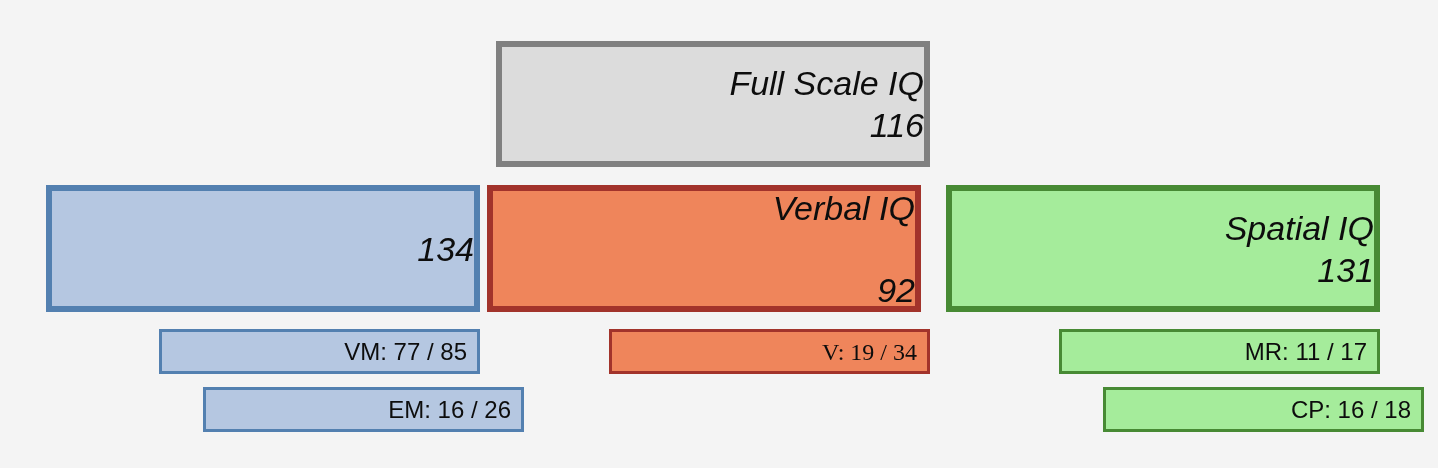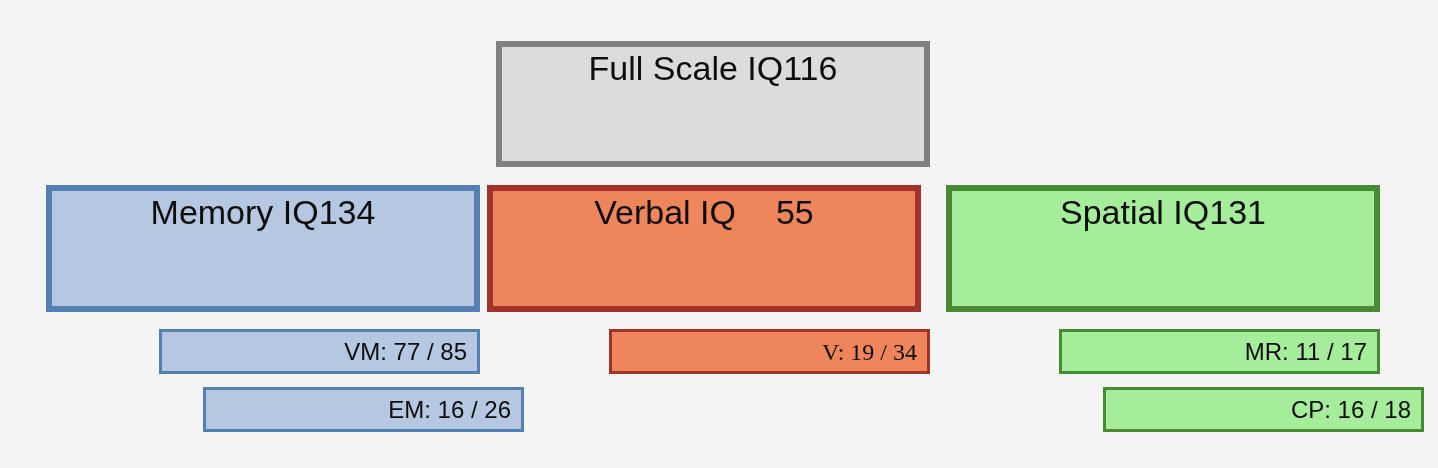--- a/index.html
+++ b/index.html
@@ -17,26 +17,27 @@
     overflow: hidden;
   }
   .box {
     position: absolute;
     box-sizing: border-box;
     border-style: solid;
   }
   .score-box {
     border-width: 6px;
     display: flex;
-    flex-direction: row;
-    align-items: flex-start;
+    flex-direction: column;
+    align-items: flex-end;
     justify-content: center;
     text-align: center;
     font-size: 34px;
     line-height: 42px;
+    font-style: italic;
   }
   .sub-box {
     border-width: 3px;
     display: flex;
     align-items: center;
     justify-content: flex-end;
     padding-right: 10px;
     font-size: 24px;
     line-height: 24px;
     padding-left: 12px;
@@ -60,33 +61,32 @@
 <body>
 
 <div class="canvas">
 
   <div class="box score-box full-scale" style="background-color: rgb(220, 220, 220); border-color: rgb(128, 128, 128);">
     <div>Full Scale IQ</div>
     <div>116</div>
   </div>
 
   <div class="box score-box main-row col0-main" style="background-color: rgb(181, 199, 225); border-color: rgb(83, 128, 176);">
-    <div>Memory IQ</div>
     <div>134</div>
   </div>
   <div class="box sub-box sub sub-row0 col0-sub" style="background-color: rgb(181, 199, 225); border-color: rgb(83, 128, 176);">
     <span>VM: 77 / 85</span>
   </div>
   <div class="box sub-box sub sub-row1 col0-sub" style="background-color: rgb(181, 199, 225); border-color: rgb(83, 128, 176);">
     <span>EM: 16 / 26</span>
   </div>
 
   <div class="box score-box main-row col1-main" style="background-color: rgb(239, 133, 91); border-color: rgb(162, 51, 43);">
     <div>Verbal IQ</div>
-    <div>55</div>
+    <div>92</div>
   </div>
   <div class="box sub-box sub sub-row0 col1-sub" style="background-color: rgb(239, 133, 91); border-color: rgb(162, 51, 43); font-family: Liberation Serif, serif;">
     <span>V: 19 / 34</span>
   </div>
 
   <div class="box score-box main-row col2-main" style="background-color: rgb(165, 236, 155); border-color: rgb(71, 138, 52);">
     <div>Spatial IQ</div>
     <div>131</div>
   </div>
   <div class="box sub-box sub sub-row0 col2-sub" style="background-color: rgb(165, 236, 155); border-color: rgb(71, 138, 52);">

